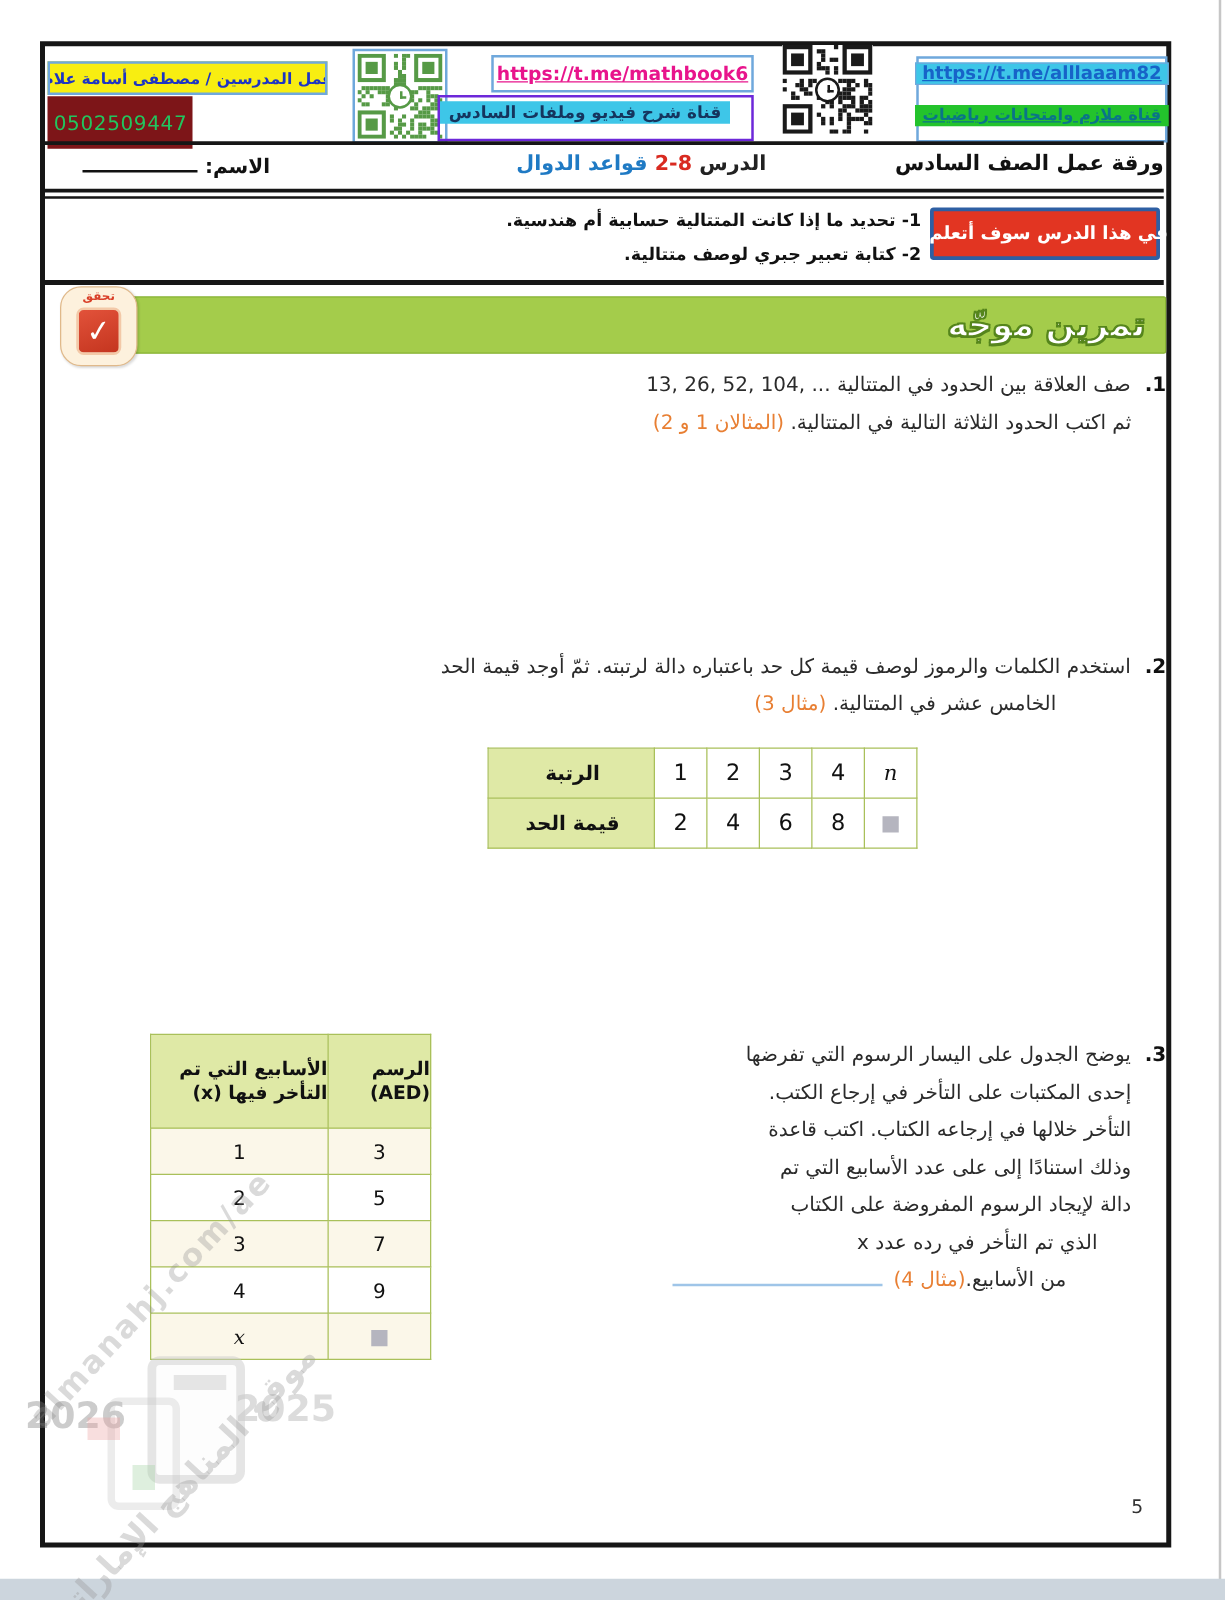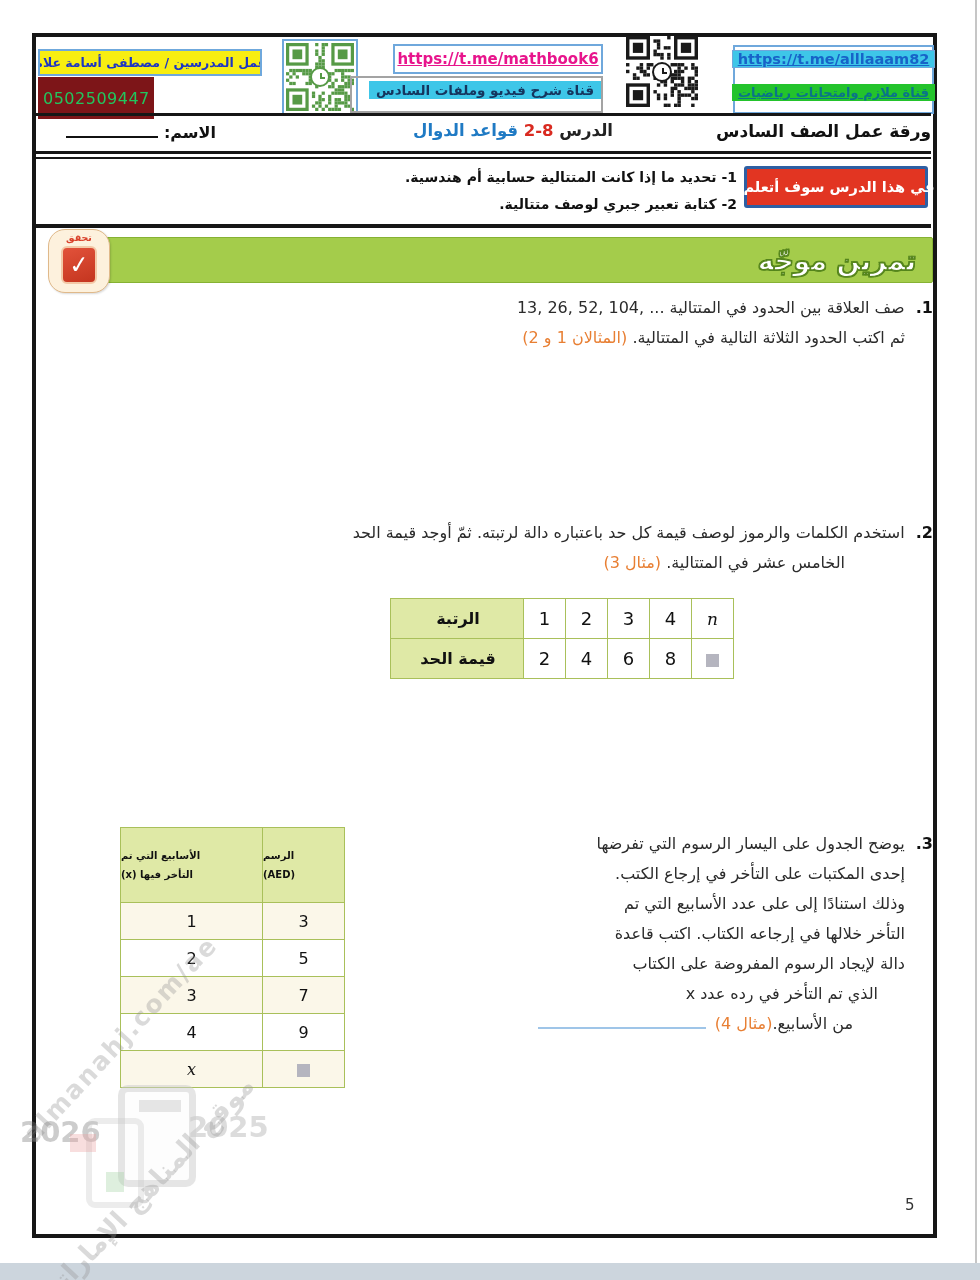--- a/index.html
+++ b/index.html
@@ -38,22 +38,22 @@
     width:20px; height:20px; border-radius:50%; background:#fff; border:2px solid currentColor; }
   .qr-logo::after { content:""; position:absolute; left:8px; top:4px; width:2px; height:6px; background:currentColor; }
   .qr-logo::before { content:""; position:absolute; left:8px; top:8px; width:5px; height:2px; background:currentColor; }
 
   .mathbook-link-box {
     left:393px; top:44px; width:210px; height:30px; border:2px solid #6fa8dc; background:#fff;
     display:flex; align-items:center; justify-content:center;
   }
   .mathbook-link { color:#e8148c; font-weight:bold; font-size:15px; text-decoration:underline; }
   .mathbook-channel-box {
-    left:350px; top:76px; width:253px; height:37px; border:2px solid #a3a3a3;
-    display:flex; align-items:flex-start; justify-content:flex-end; padding-top:3px;
+    left:350px; top:76px; width:253px; height:37px; border:2px solid #6d28d9;
+    display:flex; align-items:flex-start; justify-content:flex-start; padding-top:3px;
   }
   .mathbook-channel { background:#3ec6e8; color:#15355e; font-weight:bold; font-size:13.5px;
     padding:1px 7px; direction:rtl; white-space:nowrap; }
 
   .allaam-box { left:733px; top:45px; width:201px; height:69px; border:2px solid #6fa8dc;
     display:flex; flex-direction:column; align-items:center; padding-top:3px; gap:16px; }
   .allaam-link { background:#3ec6e8; color:#1763c8; font-weight:bold; font-size:14.5px;
     text-decoration:underline; padding:0 5px; border:1px solid #6fa8dc; }
   .allaam-channel { background:#23c32c; color:#0a7488; font-weight:bold; font-size:13px;
     text-decoration:underline; padding:1px 6px; direction:rtl; white-space:nowrap; }
@@ -121,22 +121,22 @@
   .gtable td, .gtable th { border:1.5px solid #a9c05a; }
   .gray-square { display:inline-block; width:13px; height:13px; background:#b5b5bf; vertical-align:middle; }
 
   .rank-table { left:390px; top:598px; }
   .rank-table th { width:133px; height:40px; background:#dfe9a6; font-size:16px; font-weight:bold;
      color:#111; padding-left:10px; direction:rtl; padding-right:8px; }
   .rank-table td { width:42px; height:40px; text-align:center; font-size:18px; color:#111; background:#fff; }
   .rank-table td.nvar { font-style:italic; font-family:"DejaVu Serif", serif; font-size:17px; }
 
   .fees-table { left:120px; top:827px; }
-  .fees-table th { background:#dfe9a6; font-size:10px; font-weight:bold; color:#111;
-     text-align:left; direction:rtl; height:75px; line-height:19px; vertical-align:middle; }
+  .fees-table th { background:#dfe9a6; font-size:15px; font-weight:bold; color:#111;
+     text-align:right; direction:rtl; height:75px; line-height:19px; vertical-align:middle; }
   .fees-table th.c1 { width:142px; } .fees-table th.c2 { width:82px; }
   .fees-table td { height:37px; text-align:center; font-size:16px; color:#111; }
   .fees-table tr:nth-child(odd) td { background:#fff; }
   .fees-table tr:nth-child(even) td { background:#fbf7e9; }
   .fees-table td.xvar { font-style:italic; font-family:"DejaVu Serif", serif; }
 
   
   .wm { color:rgba(140,140,140,.32); font-weight:bold; pointer-events:none; }
   .wm-site { left:18px; top:1128px; font-size:25px; letter-spacing:2px; transform:rotate(-47deg); transform-origin:left top; }
   .wm-2026 { left:20px; top:1115px; font-size:29px; color:rgba(120,120,120,.38); }
@@ -498,22 +498,22 @@
   </tr>
 </tbody>
   </table>
 
 <div class="abs q q3-block">
   <div class="q3-l1">
     <span class="qnum">3.</span>
     <span>يوضح الجدول على اليسار الرسوم التي تفرضها</span>
   </div>
   <div class="q3-cont">إحدى المكتبات على التأخر في إرجاع الكتب.</div>
+  <div class="q3-cont">التأخر خلالها في إرجاعه الكتاب. اكتب قاعدة</div>
   <div class="q3-cont">وذلك استنادًا إلى على عدد الأسابيع التي تم</div>
-  <div class="q3-cont">التأخر خلالها في إرجاعه الكتاب. اكتب قاعدة</div>
   <div class="q3-cont">دالة لإيجاد الرسوم المفروضة على الكتاب</div>
   <div class="q3-l6">الذي تم التأخر في رده عدد x</div>
   <div class="q3-l7">
     <span>من الأسابيع.</span><span class="orange">(مثال 4)</span>
     <span class="answer-line"></span>
   </div>
 </div>
 
 <table class="abs gtable fees-table">
   <tbody>

